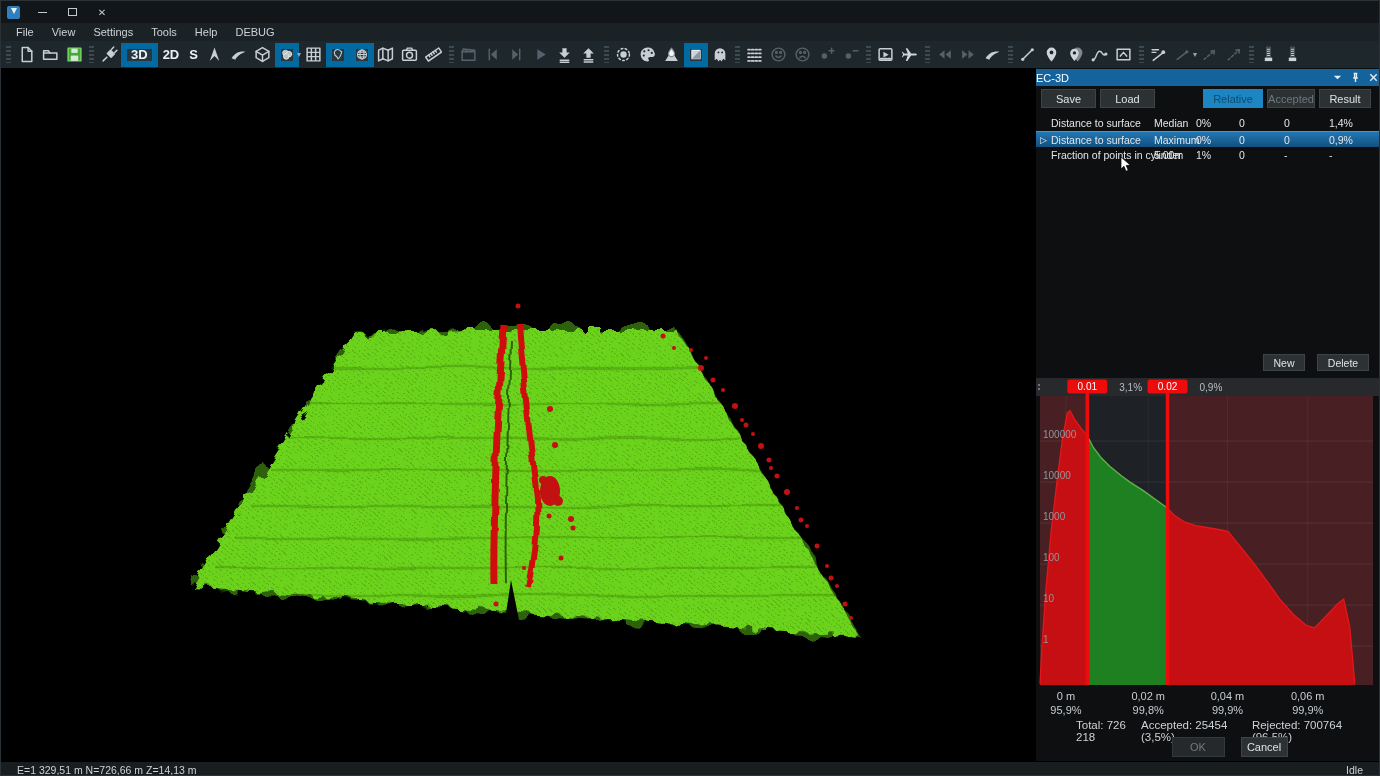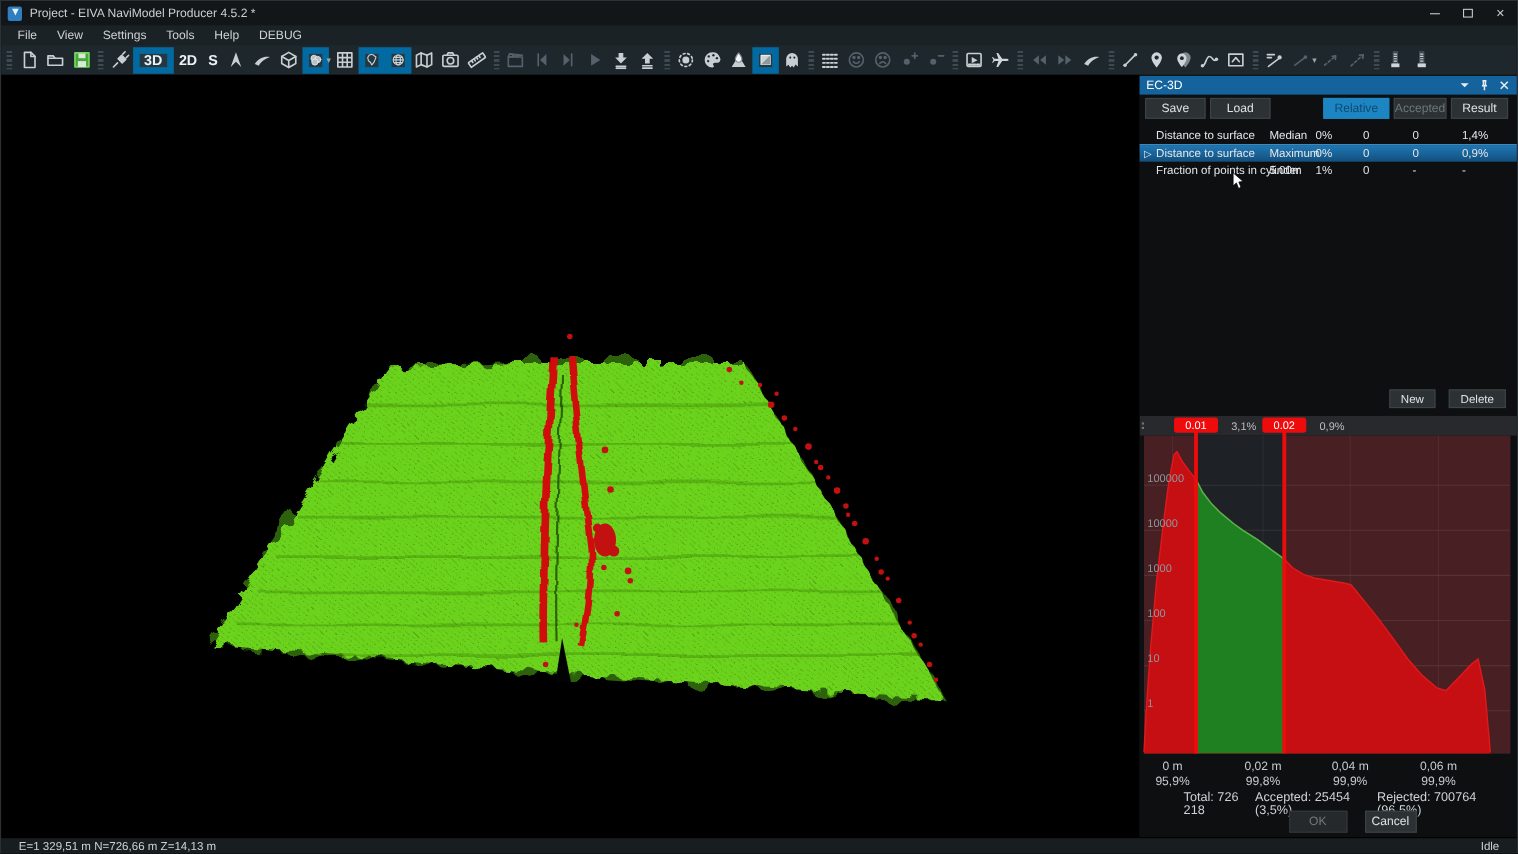--- a/index.html
+++ b/index.html
@@ -24,21 +24,21 @@
   .tb svg{width:17px;height:17px;stroke:#c8cfd3;fill:none;stroke-width:1.4;stroke-linejoin:round;stroke-linecap:round}
   .tb.sel{border:6px solid #0369a1;background:#253740}
   .tb.dim svg{stroke:#55616a}
   .tb.dim svg [fill]{fill:#55616a}
   .tb.txt{font-size:13px;font-weight:bold;color:#eef2f4;width:auto;padding:0 4px}
   .caret{color:#9aa4aa;font-size:8px;margin:0 1px 0 -2px}
   
   .main{display:flex;height:693px}
   .viewport{width:1035px;height:693px;background:#000;position:relative}
   .panel{width:345px;height:693px;background:#0e0f11;position:relative;font-size:11px}
-  .p-title{position:absolute;top:1px;left:0;right:0;height:17px;background:#14639c;display:flex;align-items:center;padding:0 6px;color:#fff}
+  .p-title{position:absolute;top:1px;left:0;right:0;height:17px;background:#14639c;display:flex;align-items:center;padding:0 0;color:#fff}
   .p-title .sp{flex:1}
   .p-title svg{width:11px;height:11px;stroke:#e7eef3;fill:none;stroke-width:1.5;margin-left:7px}
   .btn{background:#2c3134;border:1px solid #3d4347;color:#dfe3e6;font-size:11px;display:flex;align-items:center;justify-content:center}
   .p-btnrow .btn{position:absolute;top:21px;height:19px}
   .b-save{left:5px;width:55px}.b-load{left:64px;width:55px}
   .b-rel{left:167px;width:60px;background:#1d86c2;border-color:#1d86c2;color:#0d4a70}
   .b-abs{left:231px;width:48px;color:#6d777d}
   .b-res{left:283px;width:52px}
   
   .tbl{position:absolute;top:47px;left:0;right:0}
@@ -61,21 +61,20 @@
   .statusbar{height:16px;background:#181d20;display:flex;align-items:center;font-size:10.5px;color:#ccd2d6;padding:0 16px;border-top:1px solid #000}
   .statusbar .sp{flex:1}
 </style>
 </head>
 <body>
 
 <div class="window">
 
   <div class="titlebar">
     <div class="app-ico"></div>
-    <div class="t-title">Project - EIVA NaviModel Producer 4.5.2 *</div>
     <div class="winbtn">
         <div class="bar"></div>
       </div>
     <div class="winbtn">
         <div class="box"></div>
       </div>
     <div class="winbtn">
         <span>✕</span>
       </div>
   </div>

